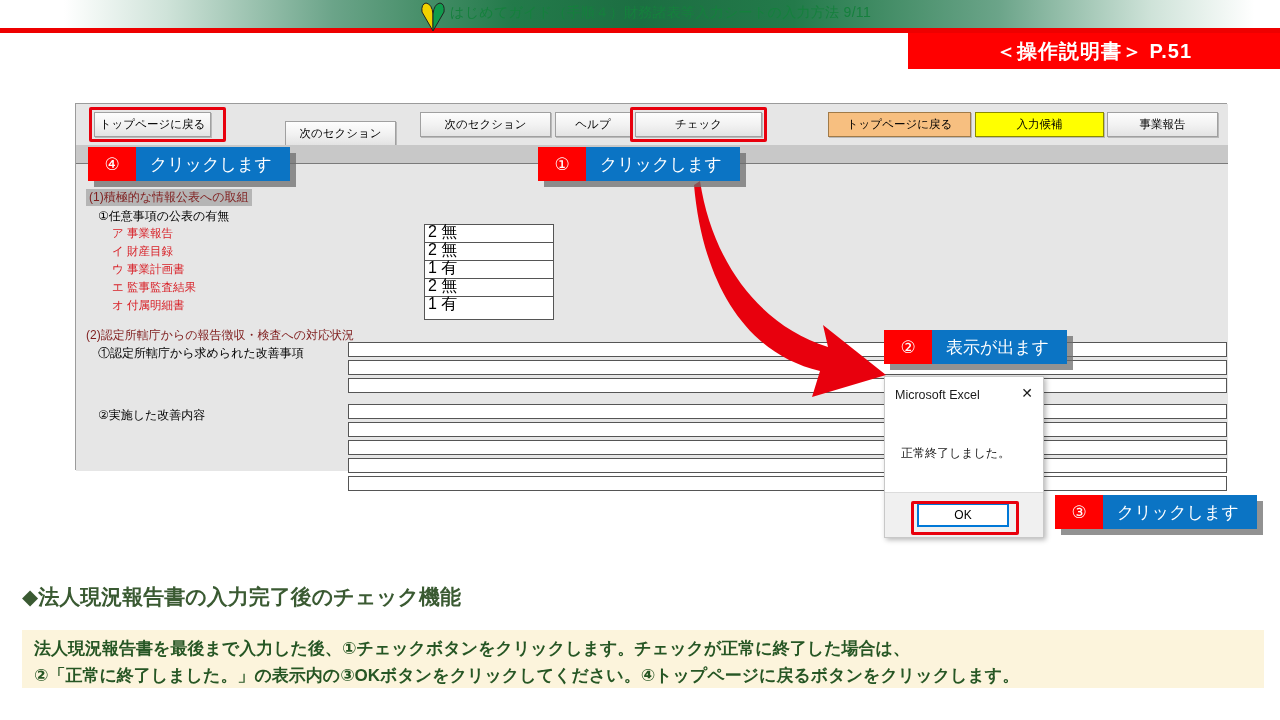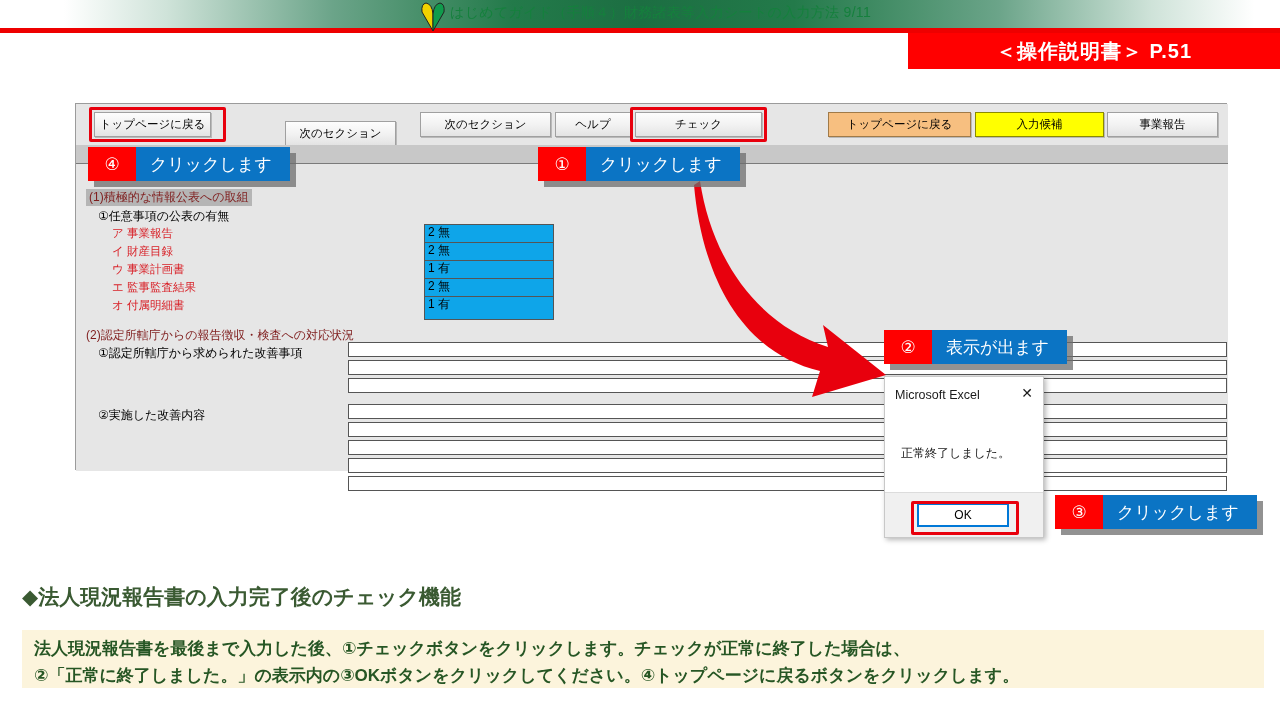--- a/index.html
+++ b/index.html
@@ -85,22 +85,22 @@
   }
   .sec-head.grey { background: #b5b5b5; padding: 0 3px; }
   .sub-item {
     position: absolute; font-size: 12px; color: #000; white-space: nowrap;
   }
   .red-item {
     position: absolute; font-size: 11.5px; color: #d81f26; white-space: nowrap;
   }
   .yellow-cell {
     position: absolute; left: 348px; width: 130px; height: 24px;
-    background: #0ea5e9; border: 1px solid #555;
-    font-size: 12px; color: #000;
+    background: #ffffff; border: 1px solid #555;
+    font-size: 16px; color: #000;
     padding-left: 3px; line-height: 14px;
   }
   .input-row {
     position: absolute; height: 15px;
     background: #ffffff; border: 1px solid #555;
   }
 
   
   .callout {
     position: absolute; height: 34px; display: flex; align-items: stretch;
@@ -207,21 +207,21 @@
     <div class="red-item" style="left:36px; top:116px;">エ  監事監査結果</div>
     <div class="red-item" style="left:36px; top:134px;">オ  付属明細書</div>
 
     <div class="yellow-cell" style="top:60px;">2 無</div>
     <div class="yellow-cell" style="top:78px;">2 無</div>
     <div class="yellow-cell" style="top:96px;">1 有</div>
     <div class="yellow-cell" style="top:114px;">2 無</div>
     <div class="yellow-cell" style="top:132px;">1 有</div>
 
     <div class="sec-head" style="left:10px; top:163px;">(2)認定所轄庁からの報告徴収・検査への対応状況</div>
-    <div class="sub-item" style="left:22px; top:181px;">①認定所轄庁から求められた改善事項</div>
+    <div class="sub-item" style="left:22px; top:181px;font-family:Liberation Mono, monospace;">①認定所轄庁から求められた改善事項</div>
 
     <div class="input-row" style="left:272px; top:178px; width:879px;"></div>
     <div class="input-row" style="left:272px; top:196px; width:879px;"></div>
     <div class="input-row" style="left:272px; top:214px; width:879px;"></div>
 
     <div class="sub-item" style="left:22px; top:243px;">②実施した改善内容</div>
 
     <div class="input-row" style="left:272px; top:240px; width:879px;"></div>
     <div class="input-row" style="left:272px; top:258px; width:879px;"></div>
     <div class="input-row" style="left:272px; top:276px; width:879px;"></div>

